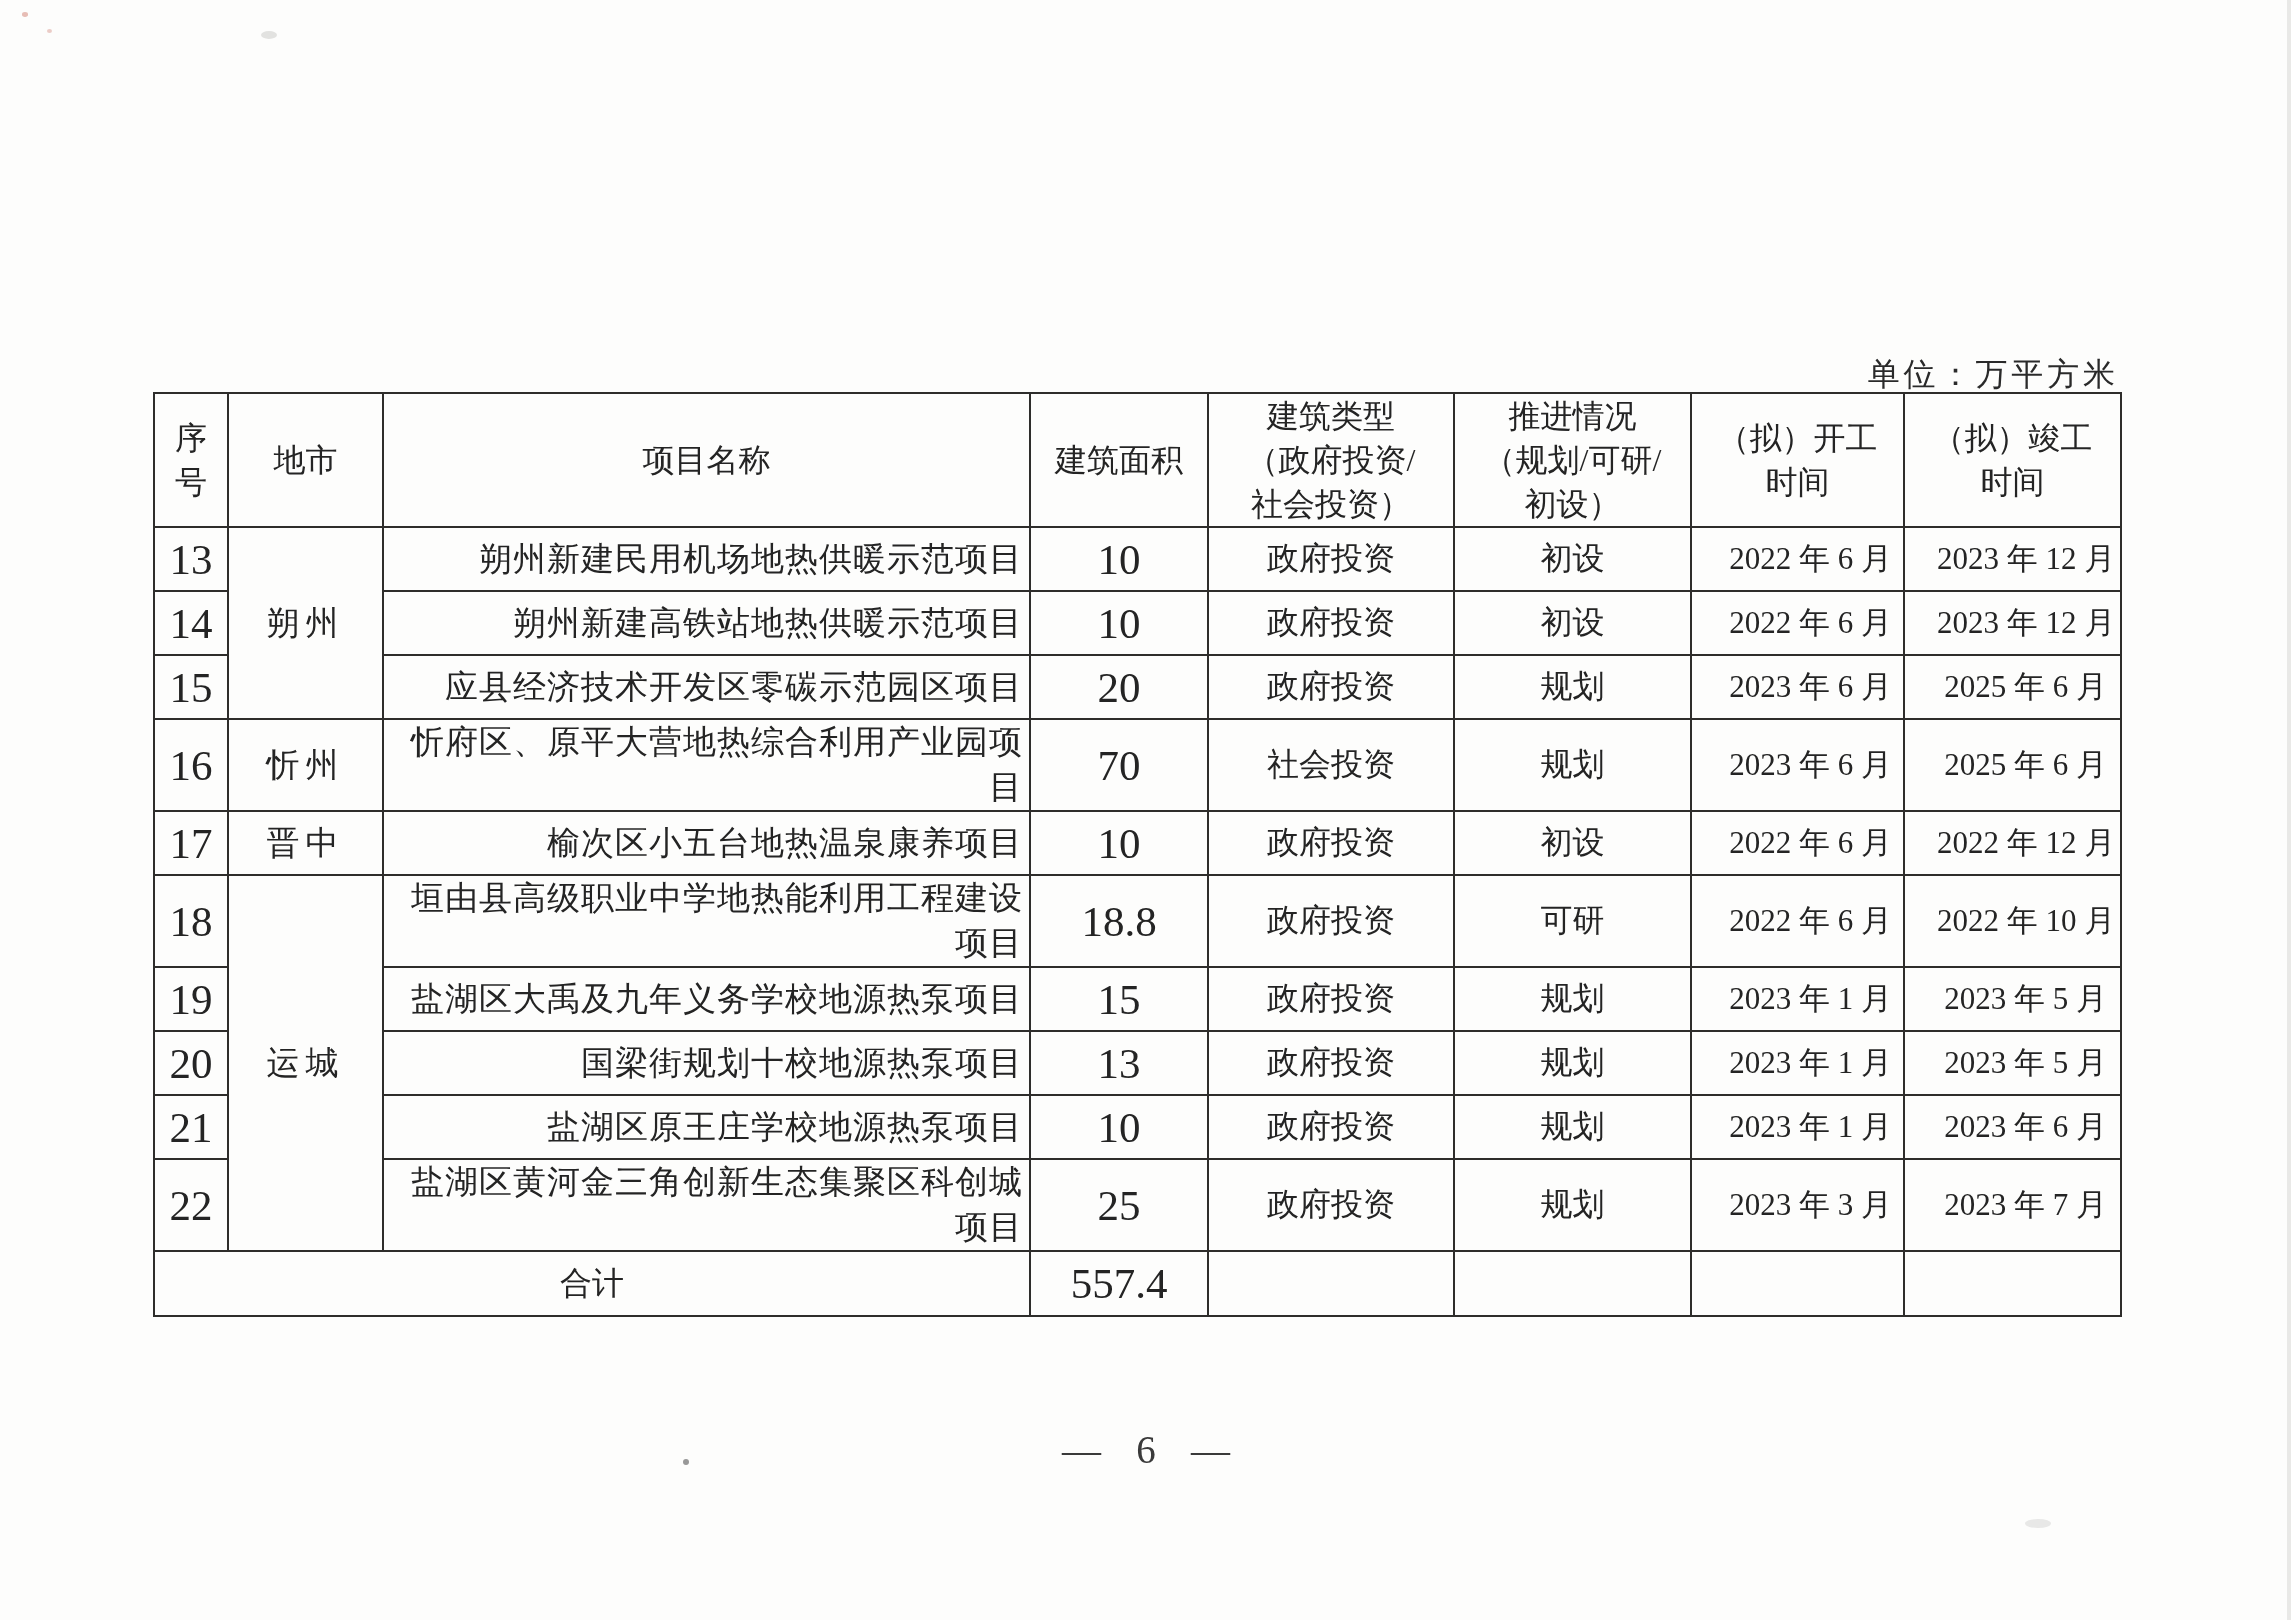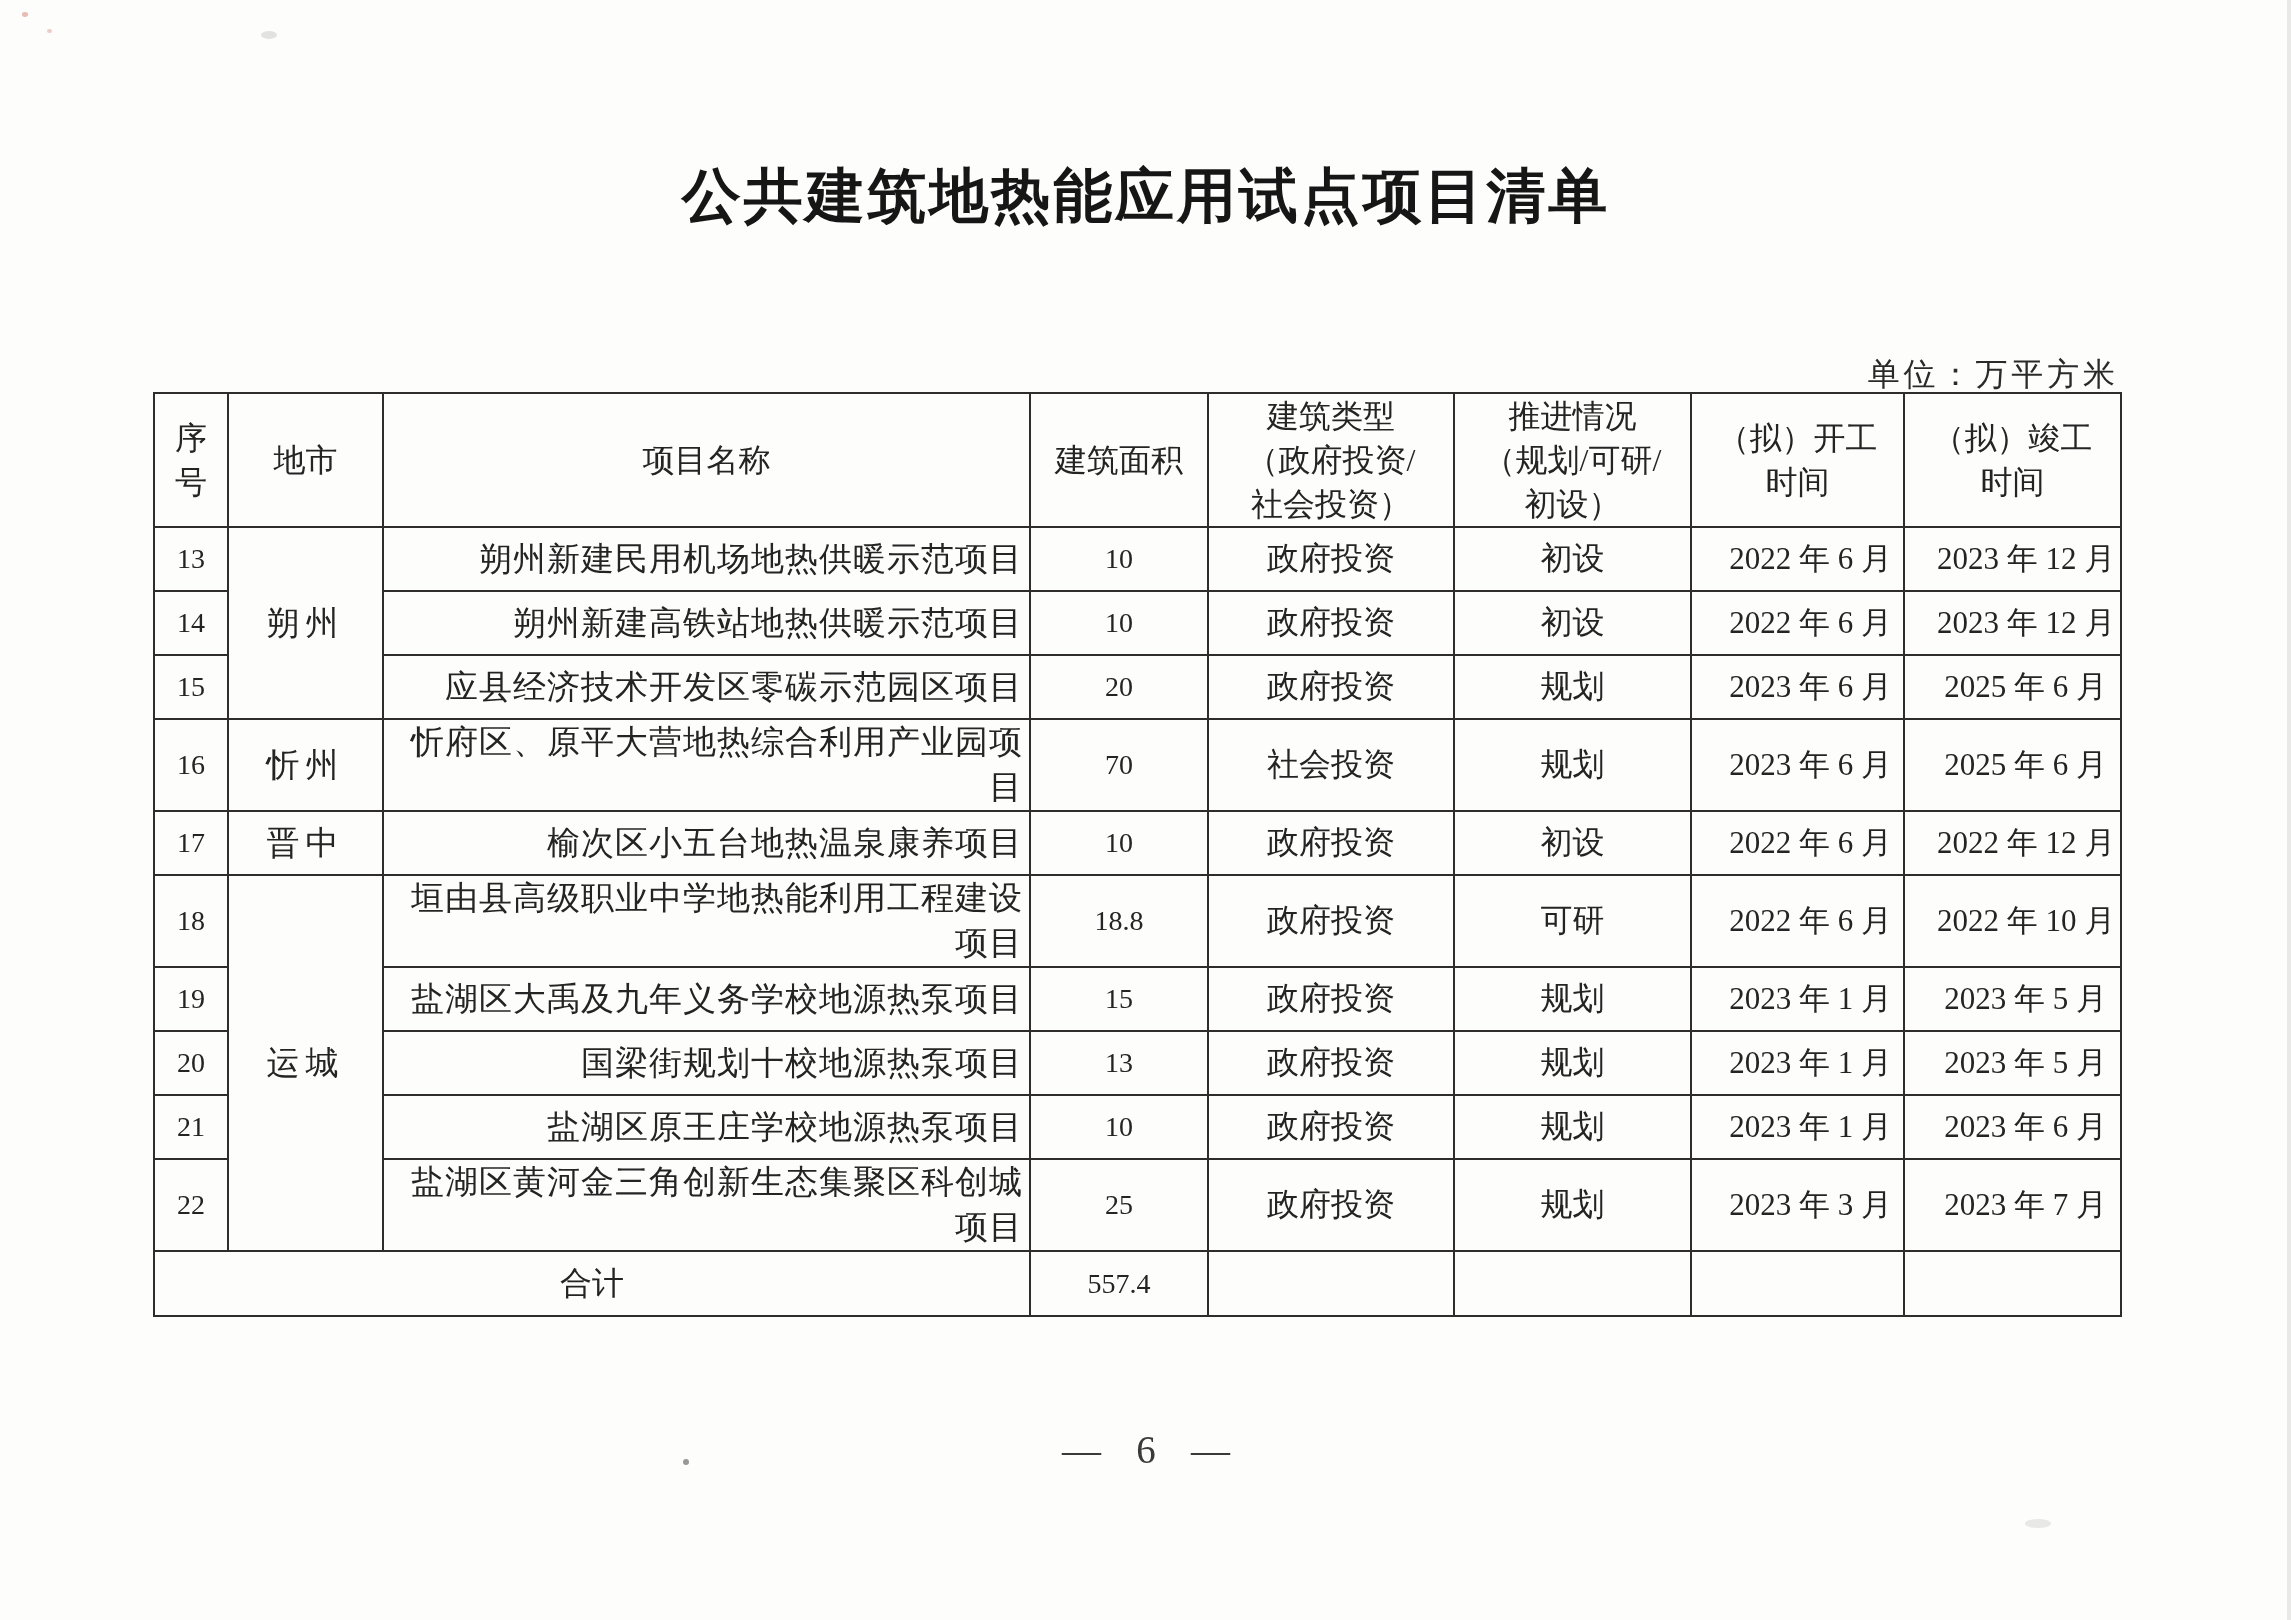--- a/index.html
+++ b/index.html
@@ -62,21 +62,21 @@
   }
   tr.data-row td{height:62px;}
   tr.total-row td{height:63px;border-radius:9px;}
   td.project{
     text-align:right;
     padding-left:20px;
     font-size:33px;
     letter-spacing:1px;
   }
   td.city{font-size:33px;letter-spacing:5.9px;}
-  td.num{font-size:28px;}
+  td.num{font-size:43px;}
   td.date{font-size:31px;white-space:nowrap;padding-left:32px;}
   .page-number{
     position:absolute;
     top:1427px;left:0;width:2292px;
     text-align:center;
     font-size:39px;
     word-spacing:25.5px;
     color:#3a3a3a;
   }
   
@@ -86,21 +86,20 @@
   .smudge-top{top:31px;left:261px;width:15.7px;height:7.8px;background:rgba(130,130,128,.22);border-radius:50%;}
   .dot-footer{top:1459px;left:683px;width:5.9px;height:5.9px;background:rgba(70,70,70,.55);border-radius:50%;}
   .speck-bottom-right{top:1519px;left:2025px;width:25.5px;height:8.8px;background:rgba(140,140,138,.18);border-radius:50%;}
   .edge-right{top:0;right:0;width:4.9px;height:1620px;background:rgba(110,110,108,.14);}
 </style>
 </head>
 <body>
 
 <div class="page">
 
-  <div class="doc-title">公共建筑地热能应用试点项目清单</div>
 
   <div class="unit-note">单位：万平方米</div>
 
   <table class="geo-table">
     <colgroup>
       <col style="width:74px">
       <col style="width:155px">
       <col style="width:647px">
       <col style="width:178px">
       <col style="width:246px">

